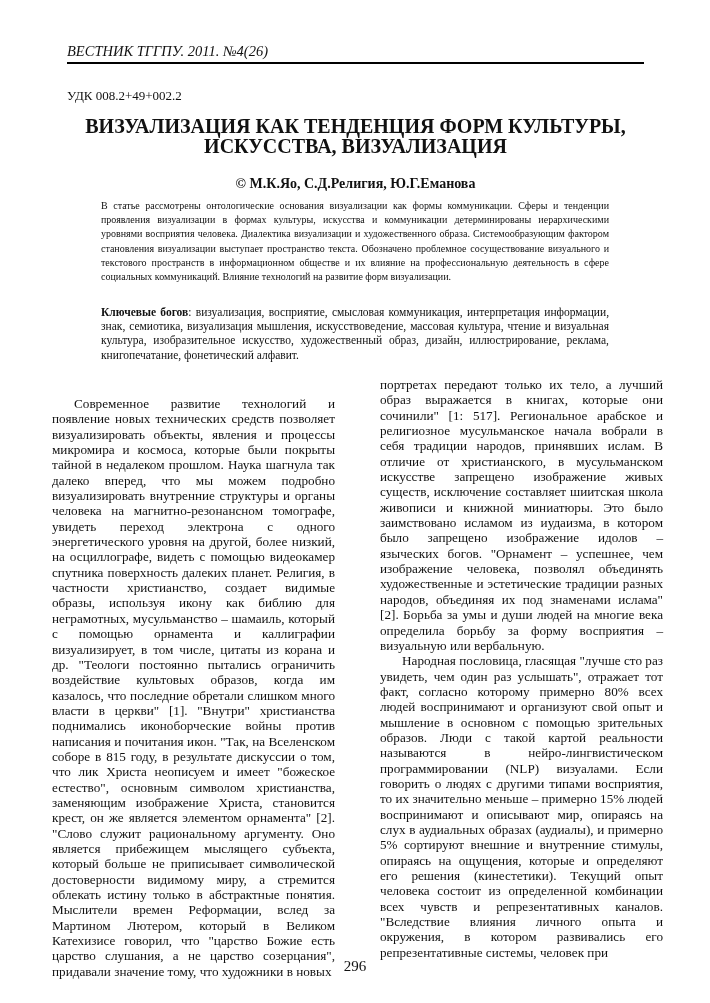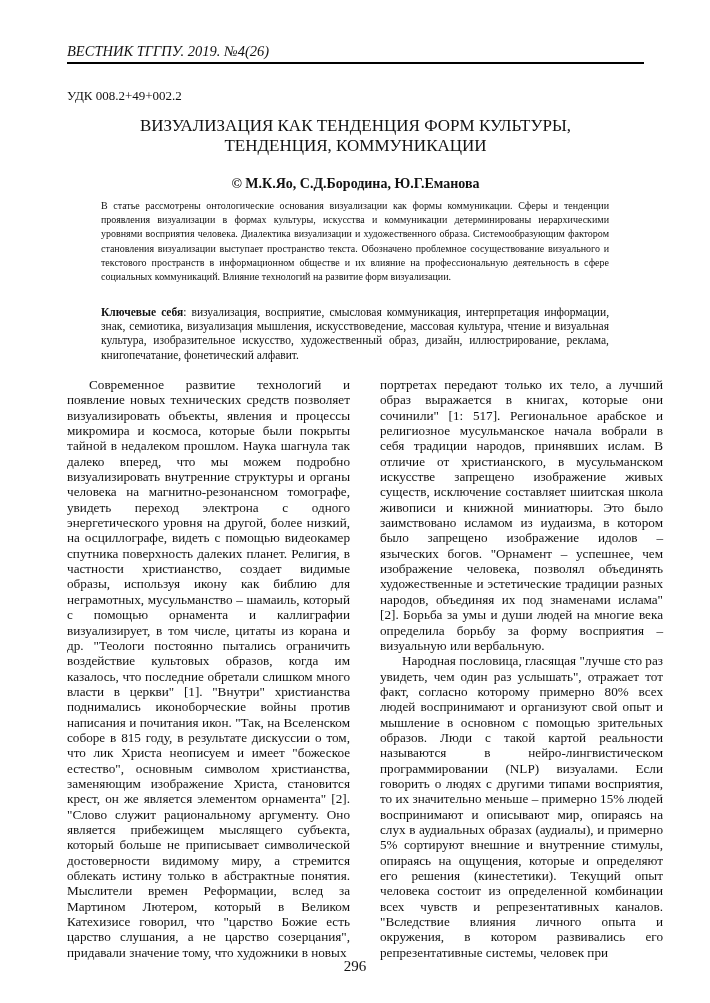--- a/index.html
+++ b/index.html
@@ -10,65 +10,65 @@
     .running-head {
       position: absolute; left: 67px; top: 42px; width: 577px;
       font-style: italic; font-size: 14.5px; line-height: 18px;
       border-bottom: 2px solid #000000; padding-bottom: 2px;
     }
     .udc {
       position: absolute; left: 67px; top: 88px; font-size: 13px; line-height: 16px;
     }
     .title {
       position: absolute; left: 67px; top: 116px; width: 577px; text-align: center;
-      font-weight: normal; font-size: 17px; line-height: 20px;
+      font-weight: bold; font-size: 20px; line-height: 20px;
     }
     .authors {
       position: absolute; left: 67px; top: 175px; width: 577px; text-align: center;
       font-weight: bold; font-size: 14px; line-height: 17px;
     }
     .abstract {
       position: absolute; left: 101px; top: 199px; width: 508px;
       font-size: 10px; line-height: 14.2px; text-align: justify; hyphens: manual;
     }
     .keywords {
       position: absolute; left: 101px; top: 305px; width: 508px;
       font-size: 11.5px; line-height: 14.2px; text-align: justify;
     }
     .keywords .kw-label { font-weight: bold; }
     .col {
       position: absolute; top: 377px; width: 283px;
       font-size: 13.2px; line-height: 15.35px; text-align: justify;
     }
     .col p { margin: 0; }
-    .col-left { left: 67px; }
+    .col-left { left: 52px; margin-top: 19px; }
     .col-right { left: 380px; }
     .indent { text-indent: 22px; }
     .page-number {
       position: absolute; left: 0; top: 958px; width: 710px; text-align: center;
       font-size: 15px;
     }
   </style>
 </head>
 <body>
 
-<div class="running-head">ВЕСТНИК ТГГПУ. 2019. №4(26)</div>
+<div class="running-head">ВЕСТНИК ТГГПУ. 2011. №4(26)</div>
 
 <div class="udc">УДК 008.2+49+002.2</div>
 
 <div class="title">
   <div>ВИЗУАЛИЗАЦИЯ КАК ТЕНДЕНЦИЯ ФОРМ КУЛЬТУРЫ,</div>
-  <div>ТЕНДЕНЦИЯ, КОММУНИКАЦИИ</div>
+  <div>ИСКУССТВА, ВИЗУАЛИЗАЦИЯ</div>
 </div>
 
-<div class="authors">© М.К.Яо, С.Д.Бородина, Ю.Г.Еманова</div>
+<div class="authors">© М.К.Яо, С.Д.Религия, Ю.Г.Еманова</div>
 
 <div class="abstract">В статье рассмотрены онтологические основания визуализации как формы коммуникации. Сферы и тенденции проявления визуализации в формах культуры, искусства и коммуникации детерминированы иерархическими уровнями восприятия человека. Диалектика визуализации и художественного образа. Системообразующим фактором становления визуализации выступает пространство текста. Обозначено проблемное сосуществование визуального и текстового пространств в информационном обществе и их влияние на профессиональную деятельность в сфере социальных коммуникаций. Влияние технологий на развитие форм визуализации.</div>
 
-<div class="keywords"><span class="kw-label">Ключевые себя</span><span>: визуализация, восприятие, смысловая коммуникация, интерпретация информации, знак, семиотика, визуализация мышления, искусствоведение, массовая культура, чтение и визуальная культура, изобразительное искусство, художественный образ, дизайн, иллюстрирование, реклама, книгопечатание, фонетический алфавит.</span></div>
+<div class="keywords"><span class="kw-label">Ключевые богов</span><span>: визуализация, восприятие, смысловая коммуникация, интерпретация информации, знак, семиотика, визуализация мышления, искусствоведение, массовая культура, чтение и визуальная культура, изобразительное искусство, художественный образ, дизайн, иллюстрирование, реклама, книгопечатание, фонетический алфавит.</span></div>
 
 <div class="col col-left">
   <p class="indent">Современное развитие технологий и появление новых технических средств позволяет визуализировать объекты, явления и процессы микромира и космоса, которые были покрыты тайной в недалеком прошлом. Наука шагнула так далеко вперед, что мы можем подробно визуализировать внутренние структуры и органы человека на магнитно-резонансном томографе, увидеть переход электрона с одного энергетического уровня на другой, более низкий, на осциллографе, видеть с помощью видеокамер спутника поверхность далеких планет. Религия, в частности христианство, создает видимые образы, используя икону как библию для неграмотных, мусульманство – шамаиль, который с помощью орнамента и каллиграфии визуализирует, в том числе, цитаты из корана и др. "Теологи постоянно пытались ограничить воздействие культовых образов, когда им казалось, что последние обретали слишком много власти в церкви" [1]. "Внутри" христианства поднимались иконоборческие войны против написания и почитания икон. "Так, на Вселенском соборе в 815 году, в результате дискуссии о том, что лик Христа неописуем и имеет "божеское естество", основным символом христианства, заменяющим изображение Христа, становится крест, он же является элементом орнамента" [2]. "Слово служит рациональному аргументу. Оно является прибежищем мыслящего субъекта, который больше не приписывает символической достоверности видимому миру, а стремится облекать истину только в абстрактные понятия. Мыслители времен Реформации, вслед за Мартином Лютером, который в Великом Катехизисе говорил, что "царство Божие есть царство слушания, а не царство созерцания", придавали значение тому, что художники в новых</p>
 </div>
 
 <div class="col col-right">
   <p>портретах передают только их тело, а лучший образ выражается в книгах, которые они сочинили" [1: 517]. Региональное арабское и религиозное мусульманское начала вобрали в себя традиции народов, принявших ислам. В отличие от христианского, в мусульманском искусстве запрещено изображение живых существ, исключение составляет шиитская школа живописи и книжной миниатюры. Это было заимствовано исламом из иудаизма, в котором было запрещено изображение идолов – языческих богов. "Орнамент – успешнее, чем изображение человека, позволял объединять художественные и эстетические традиции разных народов, объединяя их под знаменами ислама" [2]. Борьба за умы и души людей на многие века определила борьбу за форму восприятия – визуальную или вербальную.</p>
   <p class="indent">Народная пословица, гласящая "лучше сто раз увидеть, чем один раз услышать", отражает тот факт, согласно которому примерно 80% всех людей воспринимают и организуют свой опыт и мышление в основном с помощью зрительных образов. Люди с такой картой реальности называются в нейро-лингвистическом программировании (NLP) визуалами. Если говорить о людях с другими типами восприятия, то их значительно меньше – примерно 15% людей воспринимают и описывают мир, опираясь на слух в аудиальных образах (аудиалы), и примерно 5% сортируют внешние и внутренние стимулы, опираясь на ощущения, которые и определяют его решения (кинестетики). Текущий опыт человека состоит из определенной комбинации всех чувств и репрезентативных каналов. "Вследствие влияния личного опыта и окружения, в котором развивались его репрезентативные системы, человек при</p>
 </div>
 

